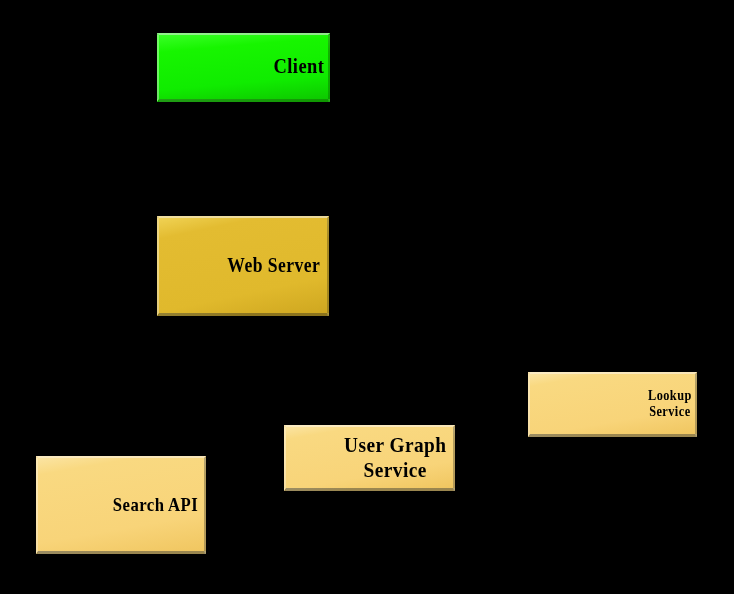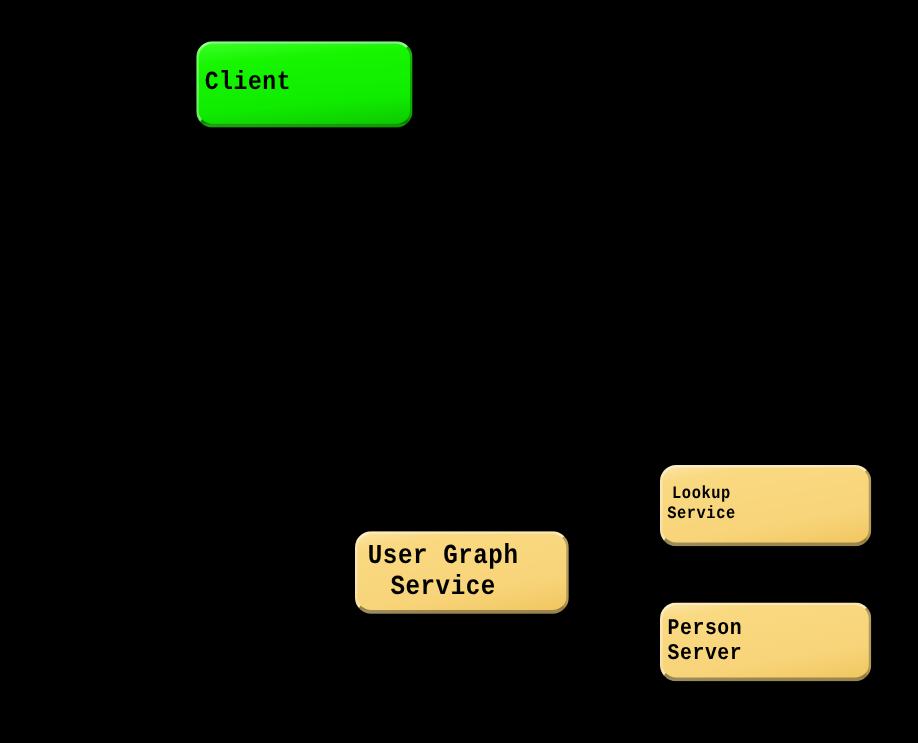--- a/index.html
+++ b/index.html
@@ -12,35 +12,34 @@
     width: 734px;
     height: 594px;
     background: #000000;
     overflow: hidden;
   }
   .node {
     position: absolute;
     box-sizing: border-box;
     display: flex;
     align-items: center;
-    justify-content: flex-start;
+    justify-content: flex-end;
     text-align: center;
     color: #000000;
-    font-family: Liberation Mono, monospace;
+    font-family: Liberation Serif, serif;
     font-weight: bold;
     font-stretch: condensed;
     letter-spacing: 0.5px;
     line-height: 1.12;
     
     border-top: 2px solid rgba(255,255,255,0.55);
     border-left: 2px solid rgba(255,255,255,0.40);
     border-right: 2px solid rgba(0,0,0,0.28);
     border-bottom: 3px solid rgba(0,0,0,0.38);
     box-shadow: 2px 3px 4px rgba(0,0,0,0.85);
-    border-radius: 13px;
   }
   .node .label {
     display: block;
     white-space: pre-line;
     transform: scaleX(0.88);
   }
 
   
   #node-client {
     left: 157px;
@@ -97,30 +96,32 @@
 </style>
 </head>
 <body>
 
 <div id="canvas">
 
   <div class="node" id="node-client">
     <span class="label">Client</span>
   </div>
 
+  <div class="node" id="node-web-server">
+    <span class="label">Web Server</span>
+  </div>
 
+  <div class="node gold-light" id="node-search-api">
+    <span class="label">Search API</span>
+  </div>
 
   <div class="node gold-light" id="node-user-graph-service">
     <span class="label">User Graph
 Service</span>
   </div>
 
   <div class="node gold-light" id="node-lookup-service">
     <span class="label">Lookup
 Service</span>
   </div>
 
-  <div class="node gold-light" id="node-person-server">
-    <span class="label">Person
-Server</span>
-  </div>
 
 </div>
 
 </body></html>

